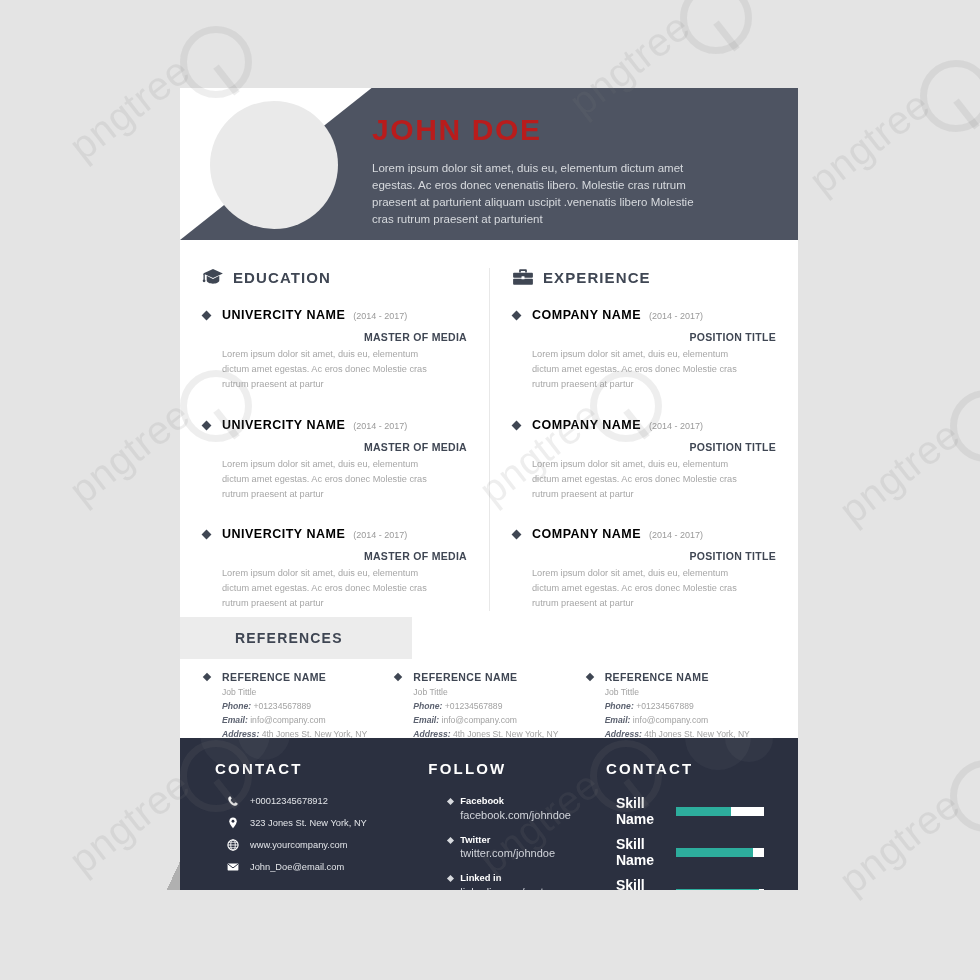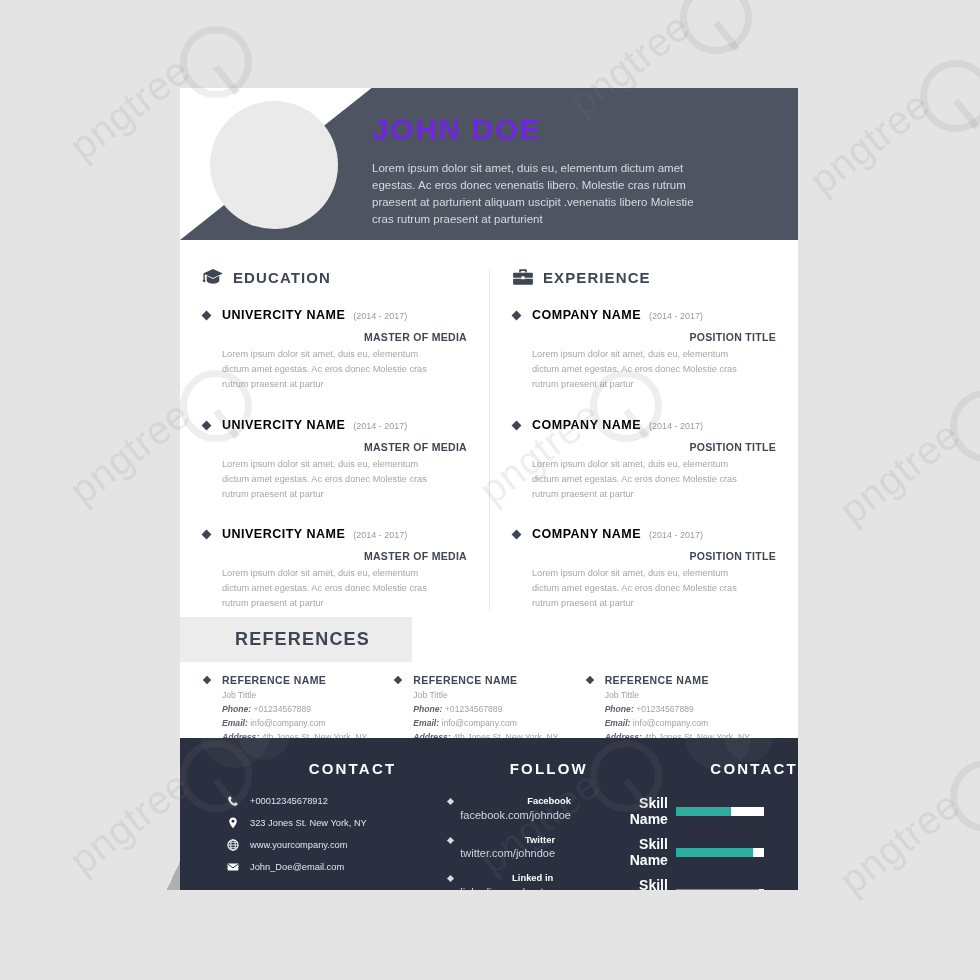--- a/index.html
+++ b/index.html
@@ -94,21 +94,21 @@
     z-index: 3;
   }
   .header-content {
     position: absolute;
     left: 192px;
     top: 27px;
     right: 18px;
     z-index: 3;
   }
   .header-name {
-    color: #6d28d9;
+    color: #b91c1c;
     font-size: 30px;
     font-weight: bold;
     letter-spacing: 1.6px;
     line-height: 1;
     margin: 0 0 15px 0;
   }
   .header-bio {
     color: #d7dade;
     font-size: 11.5px;
     line-height: 1.48;
@@ -185,21 +185,21 @@
 
   
   .refs { position: relative; padding-top: 6px; }
   .refs-band {
     background: #ececec;
     width: 232px;
     padding: 12px 0 12px 55px;
     box-sizing: border-box;
   }
   .refs-title {
-    font-size: 18px;
+    font-size: 14px;
     font-weight: bold;
     color: #3f4653;
     letter-spacing: 1.2px;
   }
   .refs-grid { display: flex; padding: 12px 22px 0 22px; }
   .ref-item { width: 33.33%; padding-left: 20px; position: relative; box-sizing: border-box;}
   .ref-item .bullet {
     position: absolute; left: 2px; top: 3px;
     width: 6px; height: 6px; background: #3f4653; transform: rotate(45deg);
   }
@@ -211,21 +211,21 @@
   .ref-line b { color: #5c6270; font-weight: bold; font-style: italic; }
 
   
   .footer {
     position: relative;
     background: #2b3040;
     height: 152px;
     overflow: hidden;
     padding: 0;
   }
-  .footer-inner { display: flex; padding: 22px 0 0 0; position: relative; z-index: 2; text-align: right;}
+  .footer-inner { display: flex; padding: 22px 0 0 0; position: relative; z-index: 2;}
   .fcol { box-sizing: border-box; }
   .fcol-contact { width: 35%; padding-left: 35px; }
   .fcol-follow  { width: 31%; padding-left: 32px; }
   .fcol-skills  { width: 34%; padding-left: 18px; }
 
   .f-title {
     color: #ffffff;
     font-size: 15px;
     font-weight: bold;
     letter-spacing: 2.2px;

